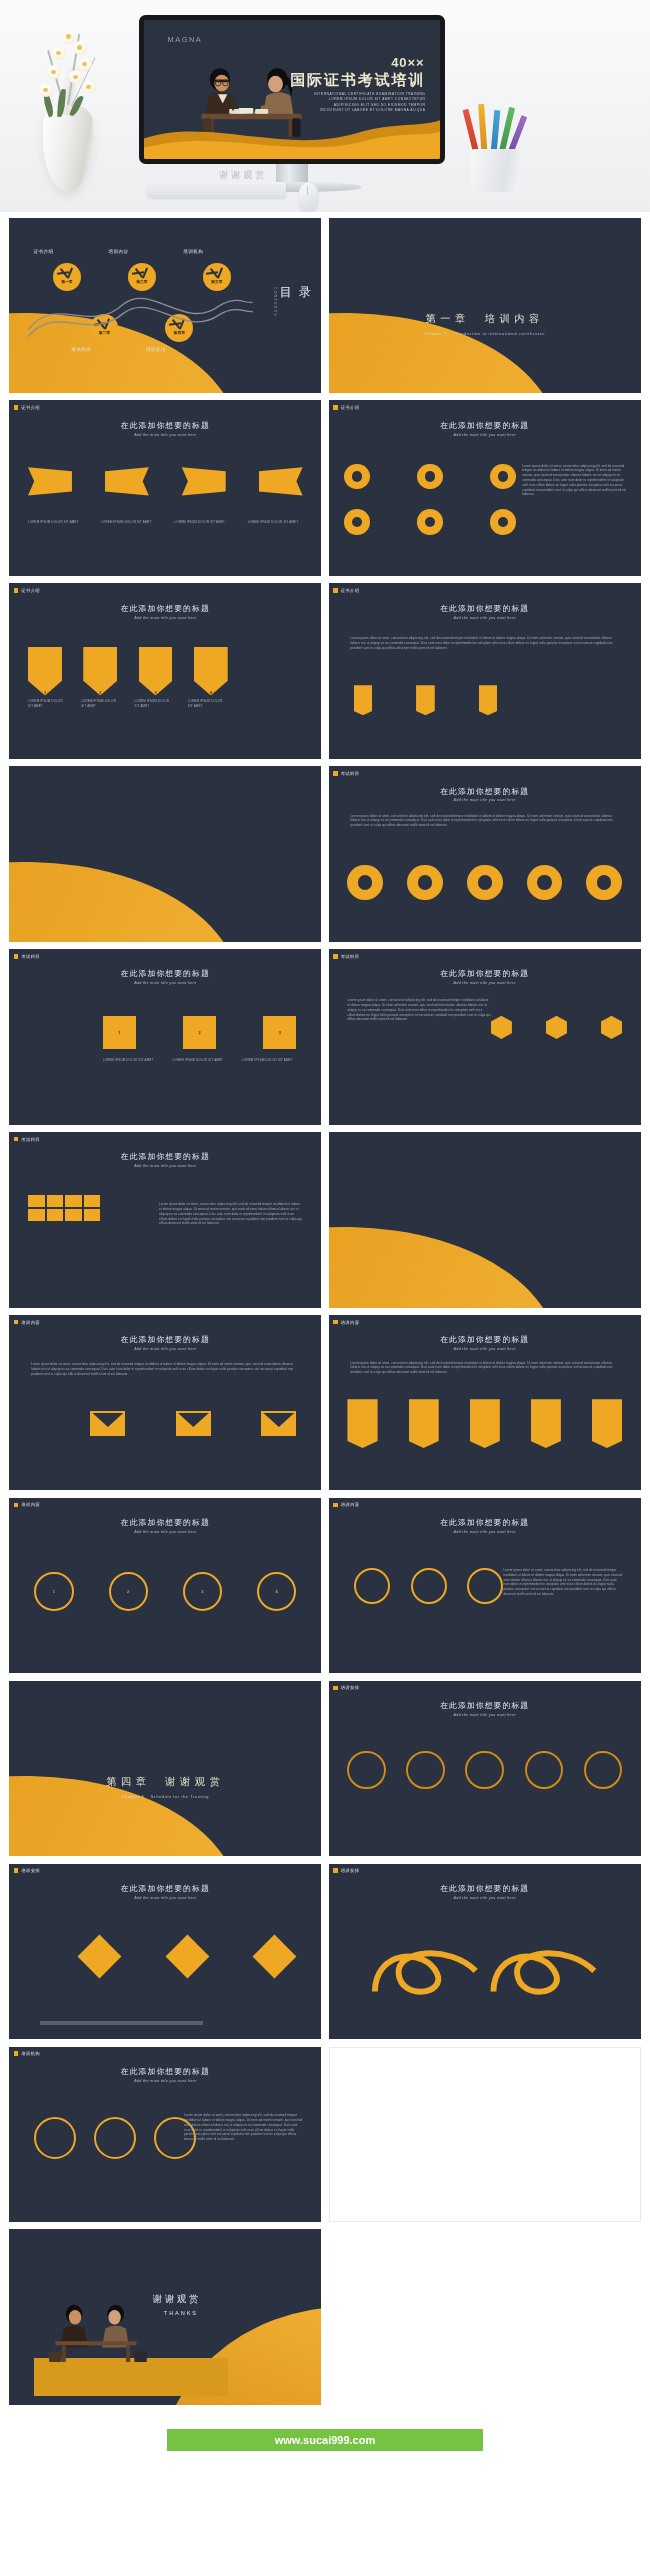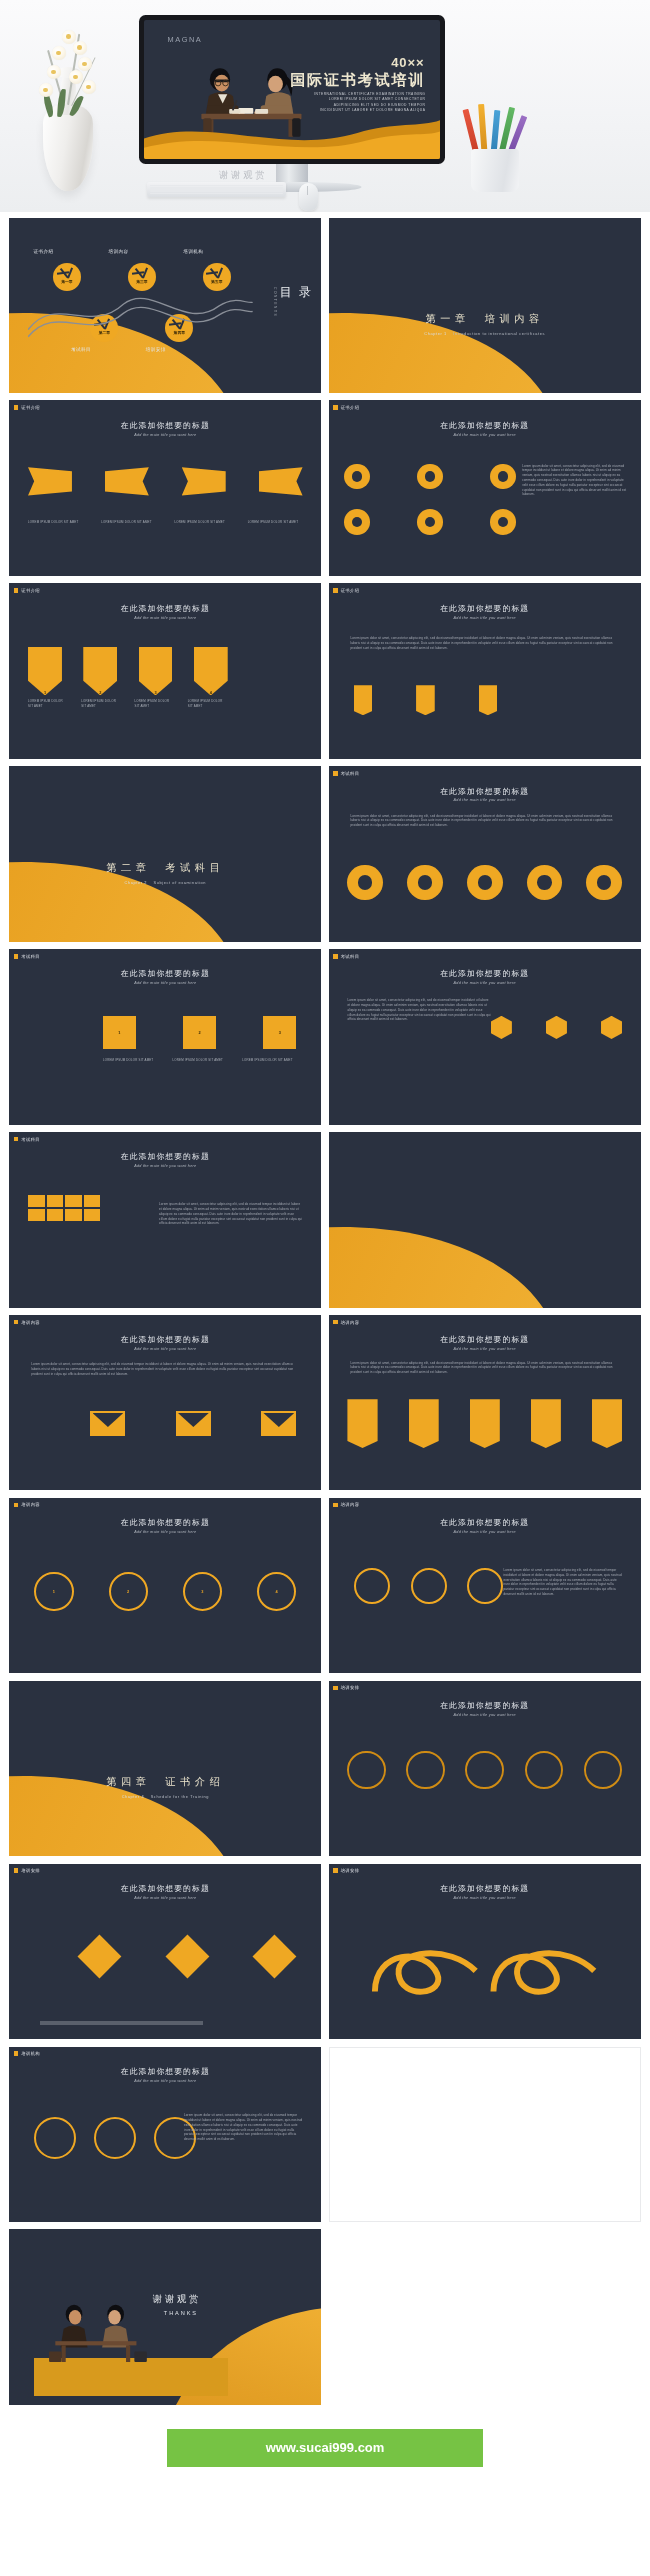--- a/index.html
+++ b/index.html
@@ -140,23 +140,23 @@
   .thanks-cn{font-size:9.3px;color:#e9ecef;letter-spacing:2.8px;}
   .thanks-en{font-size:5.6px;color:#dfe3e8;letter-spacing:1.9px;margin-top:4.6px;margin-left:11px;}
   .thanks-floor{position:absolute;left:8%;bottom:5%;width:62%;height:22%;background:#d89a1d;}
 
   
   .footer { width:650px; padding:24px 0 32px 0; background:#fff;
             display:flex; flex-direction:column; align-items:center; }
   .banner-green1 { width:316px; height:22px; background:#12a87a; color:#fff;
             display:flex; align-items:center; justify-content:center;
             font-size:10.2px; font-weight:bold; }
-  .banner-green2 { width:316px; height:38px; background:#76c344; color:#fff;
+  .banner-green2 { width:316px; height:22px; background:#76c344; color:#fff;
             display:flex; align-items:center; justify-content:center;
-            font-size:13px; font-weight:bold; }
+            font-size:11px; font-weight:bold; }
 </style>
 </head>
 <body>
 
 <div class="page">
 
   <div class="hero">
 
     <div class="hero-vase">
       <div class="vase-body"></div>
@@ -419,24 +419,20 @@
       <div class="card-row" style="top:58%;left:8%;right:46%;">
         <div class="tagshape"></div>
         <div class="tagshape"></div>
         <div class="tagshape"></div>
       </div>
     </div>
 
     <div class="slide">
       <div class="swoosh2"></div>
         <div class="swoosh"></div>
-      <div class="chapter-wrap">
-        <div class="chapter-cn">第二章　考试科目</div>
-        <div class="chapter-en"><b>Chapter 2</b><span>Subject of examination</span></div>
-      </div>
     </div>
 
     <div class="slide">
       <div class="tag">
           <span class="sq"></span>
           <span class="tx">考试科目</span>
         </div>
       <div class="s-title">
           <div class="cn">在此添加你想要的标题</div>
           <div class="en">Add the main title you want here</div>
@@ -609,21 +605,21 @@
       </div>
       <div class="para" style="left:56%;right:6%;top:40%;">
           <p>Lorem ipsum dolor sit amet, consectetur adipiscing elit, sed do eiusmod tempor incididunt ut labore et dolore magna aliqua. Ut enim ad minim veniam, quis nostrud exercitation ullamco laboris nisi ut aliquip ex ea commodo consequat. Duis aute irure dolor in reprehenderit in voluptate velit esse cillum dolore eu fugiat nulla pariatur excepteur sint occaecat cupidatat non proident sunt in culpa qui officia deserunt mollit anim id est laborum.</p>
         </div>
     </div>
 
     <div class="slide">
       <div class="swoosh2"></div>
         <div class="swoosh"></div>
       <div class="chapter-wrap">
-        <div class="chapter-cn">第四章　证书介绍</div>
+        <div class="chapter-cn">第四章　谢谢观赏</div>
         <div class="chapter-en"><b>Chapter 4</b><span>Schedule for the Training</span></div>
       </div>
     </div>
 
     <div class="slide">
       <div class="tag">
           <span class="sq"></span>
           <span class="tx">培训安排</span>
         </div>
       <div class="s-title">

